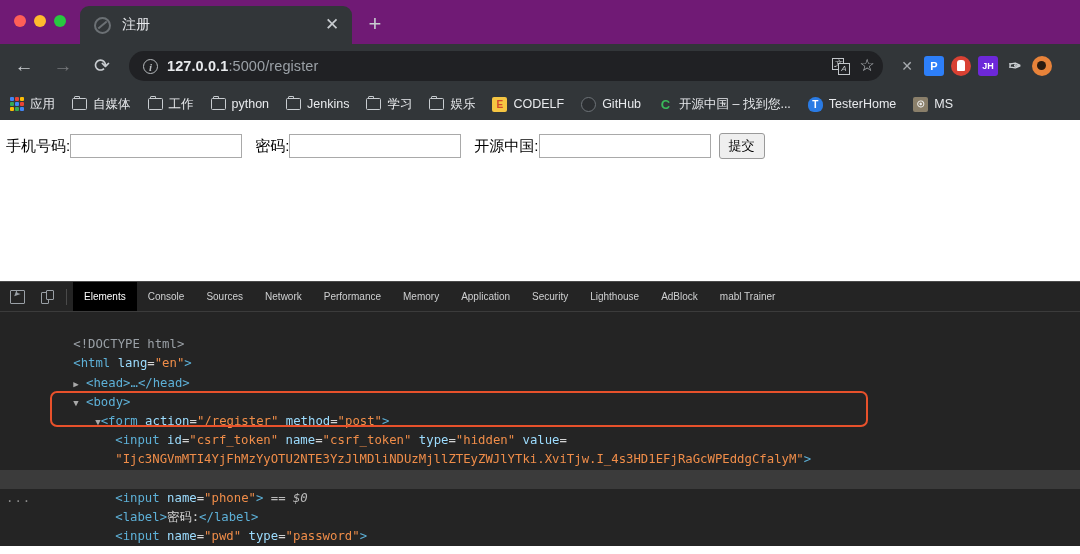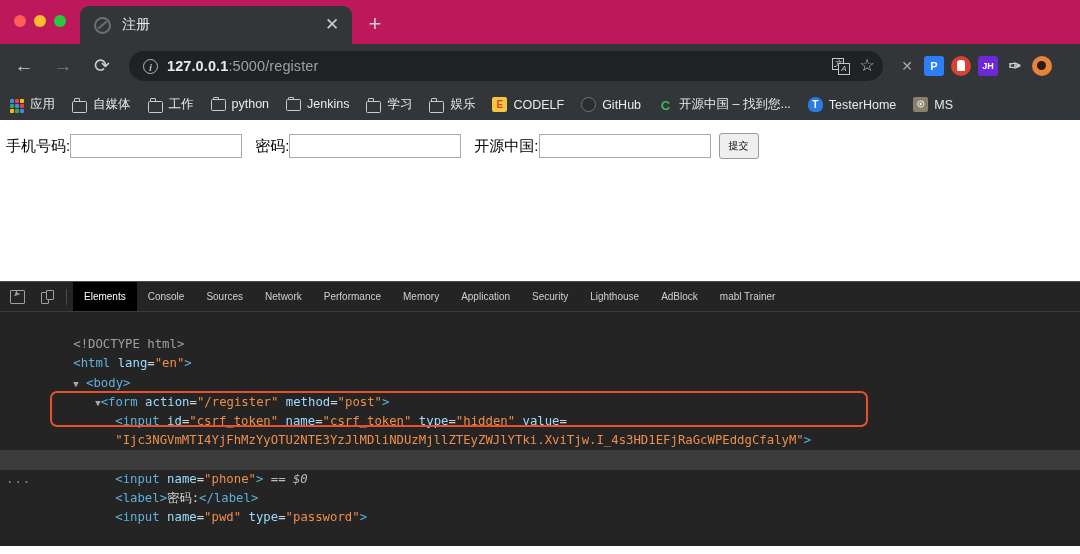--- a/index.html
+++ b/index.html
@@ -5,21 +5,21 @@
   html, body {
     margin: 0; padding: 0;
     width: 1080px; height: 554px;
     overflow: hidden;
     background: #ffffff;
     font-family: "Liberation Sans", sans-serif;
   }
   #app { position: relative; width: 1080px; height: 554px; overflow: hidden; }
   .titlebar {
     height: 44px; position: relative;
-    background: #be185d;
+    background: #701a75;
   }
   .traffic {
     position: absolute; left: 14px; top: 15px;
     display: flex; gap: 8px; align-items: center;
   }
   .dot { width: 12px; height: 12px; border-radius: 50%; }
   .dot.red { background: #ff5f57; }
   .dot.yellow { background: #febc2e; }
   .dot.green { background: #28c840; }
 
@@ -130,21 +130,21 @@
     content: ""; position: absolute; left: 5px; top: 5px;
     width: 9px; height: 9px; border-radius: 50%; background: #2a1b10;
   }
 
   
   .bookmarks {
     height: 32px; background: #323639;
     display: flex; align-items: center; padding-left: 10px;
     overflow: hidden; white-space: nowrap;
   }
-  .bm { display: flex; align-items: flex-end; margin-right: 17px; flex: none; }
+  .bm { display: flex; align-items: center; margin-right: 17px; flex: none; }
   .bm-label { color: #e8eaed; font-size: 12.5px; margin-left: 6px; white-space: nowrap; }
   .apps-grid {
     width: 14px; height: 14px;
     display: grid; grid-template-columns: repeat(3, 4px); grid-template-rows: repeat(3, 4px);
     gap: 1px;
   }
   .apps-grid i { display: block; width: 4px; height: 4px; border-radius: 1px; }
   .folder {
     width: 15px; height: 12px; border: 1.5px solid #c9cdd1; border-radius: 1.5px;
     box-sizing: border-box; position: relative;
@@ -173,21 +173,21 @@
   .fld {
     height: 20px; border: 1px solid #a9a9a9; background: #fff;
     box-sizing: content-box;
   }
   .fld.w1 { width: 166px; }
   .fld.w2 { width: 166px; }
   .fld.w3 { width: 166px; }
   .submit-btn {
     margin-left: 8px; height: 26px; padding: 0 9px;
     background: #efefef; border: 1px solid #9a9a9a; border-radius: 3px;
-    font-size: 10px; color: #000; font-family: "Liberation Sans", sans-serif;
+    font-size: 13px; color: #000; font-family: "Liberation Sans", sans-serif;
   }
 
   
   .devtools { background: #242424; position: relative; }
   .dt-tabbar {
     height: 30px; background: #242424;
     border-top: 1px solid #4a4a4a;
     display: flex; align-items: center; position: relative;
   }
   .dt-tabbar::after {
@@ -398,20 +398,23 @@
     <div class="dom">
 
       <div class="ln" style="padding-left:14px">
         <span class="doct">&lt;!DOCTYPE html&gt;</span>
       </div>
 
       <div class="ln" style="padding-left:14px">
         <span class="tag">&lt;html</span><span class="txt"> </span><span class="attr">lang</span><span class="eq">=</span><span class="val">"en"</span><span class="tag">&gt;</span>
       </div>
 
+      <div class="ln" style="padding-left:14px">
+        <span class="tri">▶</span> <span class="tag">&lt;head&gt;…&lt;/head&gt;</span>
+      </div>
 
       <div class="ln" style="padding-left:14px">
         <span class="tri">▼</span> <span class="tag">&lt;body&gt;</span>
       </div>
 
       <div class="ln" style="padding-left:36px">
         <span class="tri">▼</span><span class="tag">&lt;</span><span class="tag">form</span><span class="txt"> </span><span class="attr">action</span><span class="eq">=</span><span class="val">"/register"</span><span class="txt"> </span><span class="attr">method</span><span class="eq">=</span><span class="val">"post"</span><span class="tag">&gt;</span>
       </div>
 
       <div class="ln" style="padding-left:56px">

